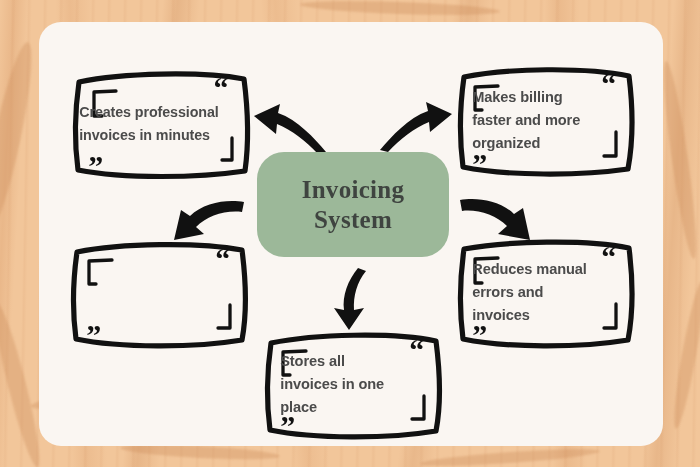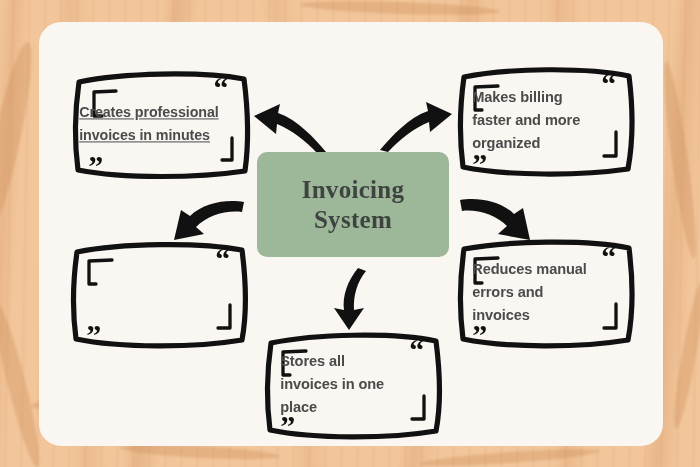--- a/index.html
+++ b/index.html
@@ -66,21 +66,21 @@
   }
 
   
   #center-node {
     position: absolute;
     left: 257px;
     top: 152px;
     width: 192px;
     height: 105px;
     background: #9cb899;
-    border-radius: 10px;
+    border-radius: 27px;
     display: flex;
     align-items: center;
     justify-content: center;
     text-align: center;
   }
   #center-node .label {
     font-family: "Liberation Serif", serif;
     font-weight: bold;
     font-size: 25px;
     line-height: 1.18;
@@ -125,21 +125,21 @@
   .qbox .qm.open  { right: 11%; top: 5px; }
   .qbox .qm.close { left: 9%; bottom: -1px; }
 
   
   #box-tl { left: 72px;  top: 68px;  width: 180px; height: 112px; }
   #box-tr { left: 456px; top: 64px;  width: 180px; height: 114px; }
   #box-bl { left: 70px;  top: 239px; width: 180px; height: 110px; }
   #box-br { left: 456px; top: 237px; width: 180px; height: 112px; }
   #box-bc { left: 264px; top: 330px; width: 180px; height: 110px; }
 
-  #box-tl .txt { left: 4%; right: 3%; font-size: 14.3px; text-decoration: underline; }
+  #box-tl .txt { left: 4%; right: 3%; font-size: 14.3px; }
   #box-tl .qm.open { right: 13%; }
 
   
   .arrow {
     position: absolute;
     pointer-events: none;
   }
   .arrow svg { display: block; overflow: visible; }
 
   #arrow-tl { left: 252px; top: 96px;  width: 76px; height: 58px; }

